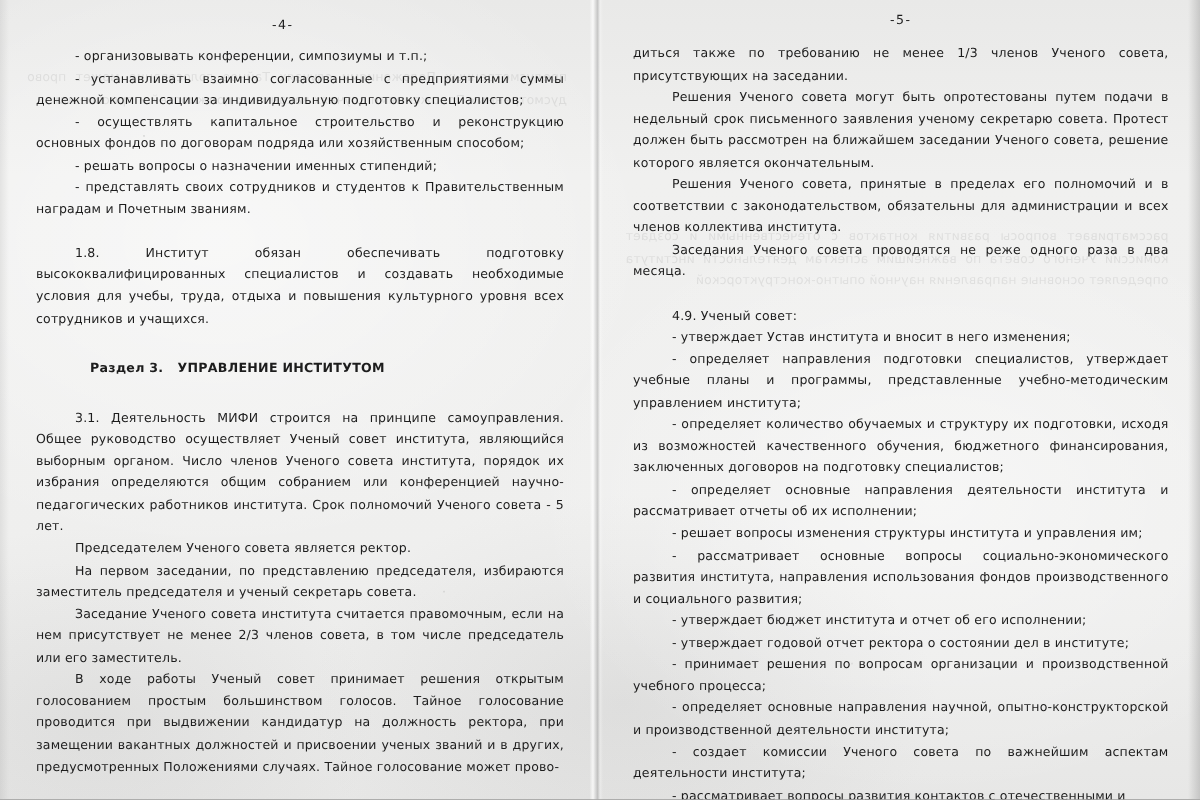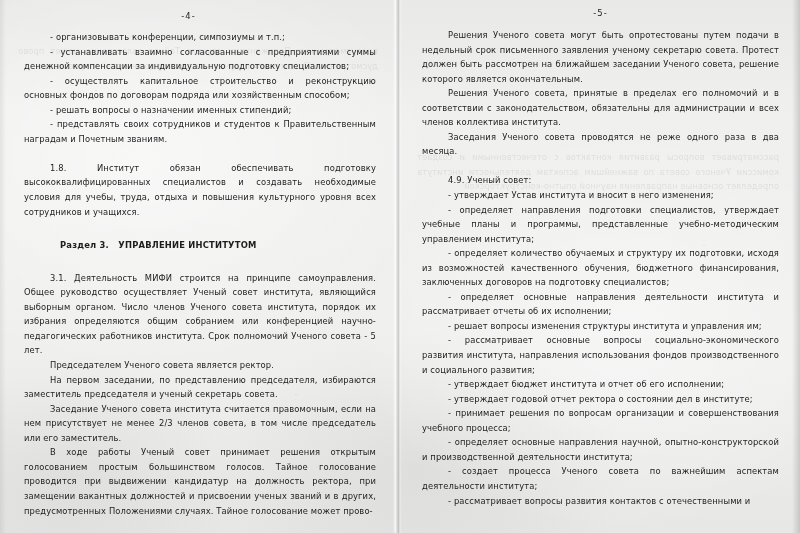--- a/index.html
+++ b/index.html
@@ -174,39 +174,40 @@
     </div>
   </div>
 
   <div class="page page-right">
 
     <div class="folio">-5-</div>
 
     <div class="bleed">рассматривает вопросы развития контактов с отечественными и создает комиссии Ученого совета по важнейшим аспектам деятельности института определяет основные направления научной опытно-конструкторской</div>
 
     <div class="body-col">
+      <p class="cont">диться также по требованию не менее 1/3 членов Ученого совета, присутствующих на заседании.</p>
       <p>Решения Ученого совета могут быть опротестованы путем подачи в недельный срок письменного заявления ученому секретарю совета. Протест должен быть рассмотрен на ближайшем заседании Ученого совета, решение которого является окончательным.</p>
       <p>Решения Ученого совета, принятые в пределах его полномочий и в соответствии с законодательством, обязательны для администрации и всех членов коллектива института.</p>
       <p>Заседания Ученого совета проводятся не реже одного раза в два месяца.</p>
 
       <div class="spacer-sm"></div>
 
       <p>4.9.  Ученый совет:</p>
 
       <p class="dash">- утверждает Устав института и вносит в него изменения;</p>
       <p class="dash">- определяет направления подготовки специалистов, утверждает учебные планы и программы, представленные учебно-методическим управлением института;</p>
       <p class="dash">- определяет количество обучаемых и структуру их подготовки, исходя из возможностей качественного обучения, бюджетного финансирования, заключенных договоров на подготовку специалистов;</p>
       <p class="dash">- определяет основные направления деятельности института и рассматривает отчеты об их исполнении;</p>
       <p class="dash">- решает вопросы изменения структуры института и управления им;</p>
       <p class="dash">- рассматривает основные вопросы социально-экономического развития института, направления использования фондов производственного и социального развития;</p>
       <p class="dash">- утверждает бюджет института и отчет об его исполнении;</p>
       <p class="dash">- утверждает годовой отчет ректора о состоянии дел в институте;</p>
-      <p class="dash">- принимает решения по вопросам организации и совершенствования учебного процесса;</p>
+      <p class="dash">- принимает решения по вопросам организации и производственной учебного процесса;</p>
       <p class="dash">- определяет основные направления научной, опытно-конструкторской и производственной деятельности института;</p>
-      <p class="dash">- создает процесса Ученого совета по важнейшим аспектам деятельности института;</p>
+      <p class="dash">- создает комиссии Ученого совета по важнейшим аспектам деятельности института;</p>
       <p class="dash">- рассматривает вопросы развития контактов с отечественными и</p>
     </div>
   </div>
 
   <div class="gutter"></div>
   <div class="edge-right"></div>
   <div class="edge-left"></div>
   <div class="speckle"></div>
 </div>
 

